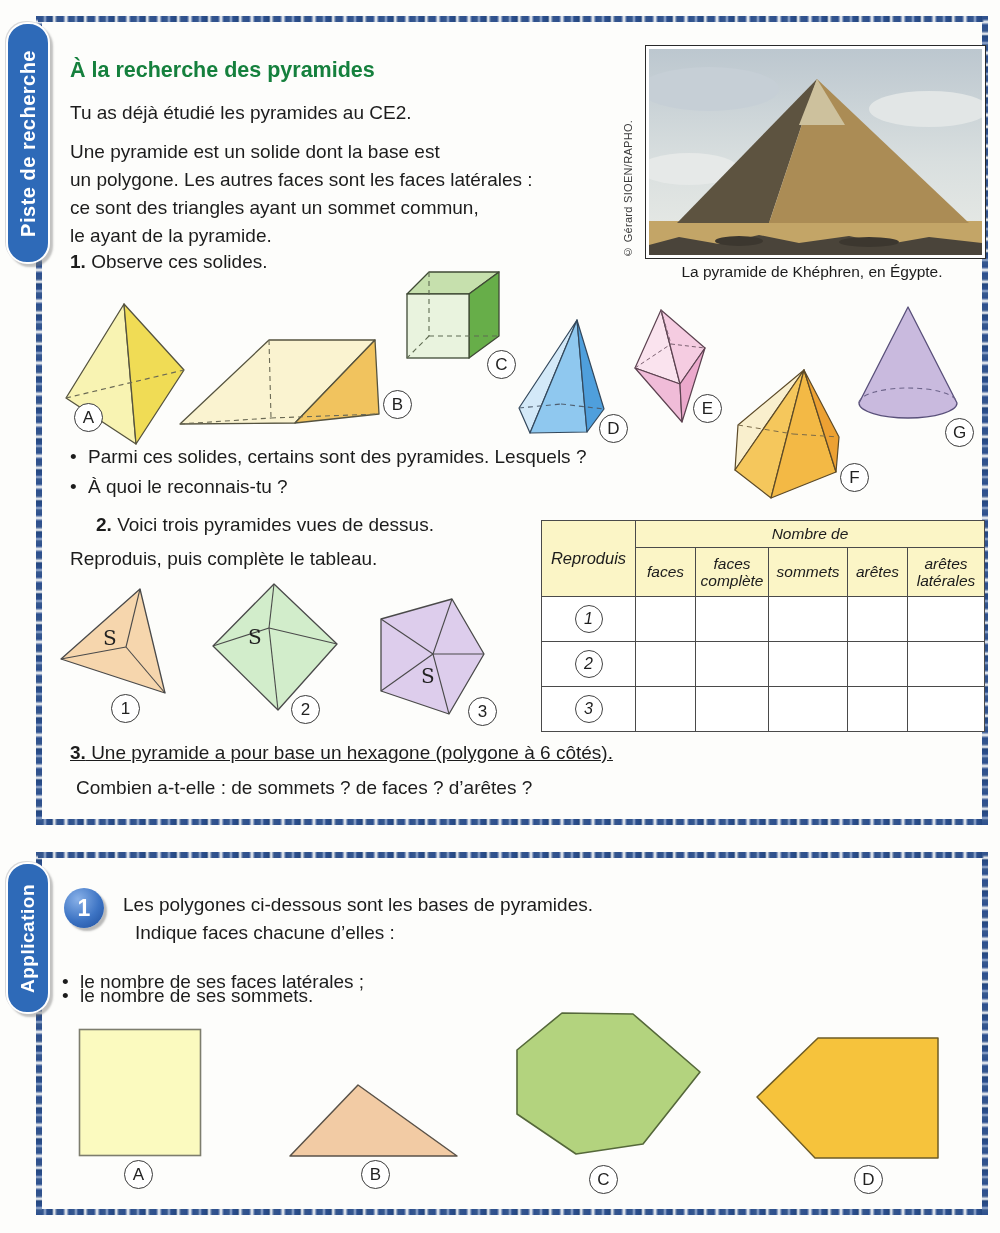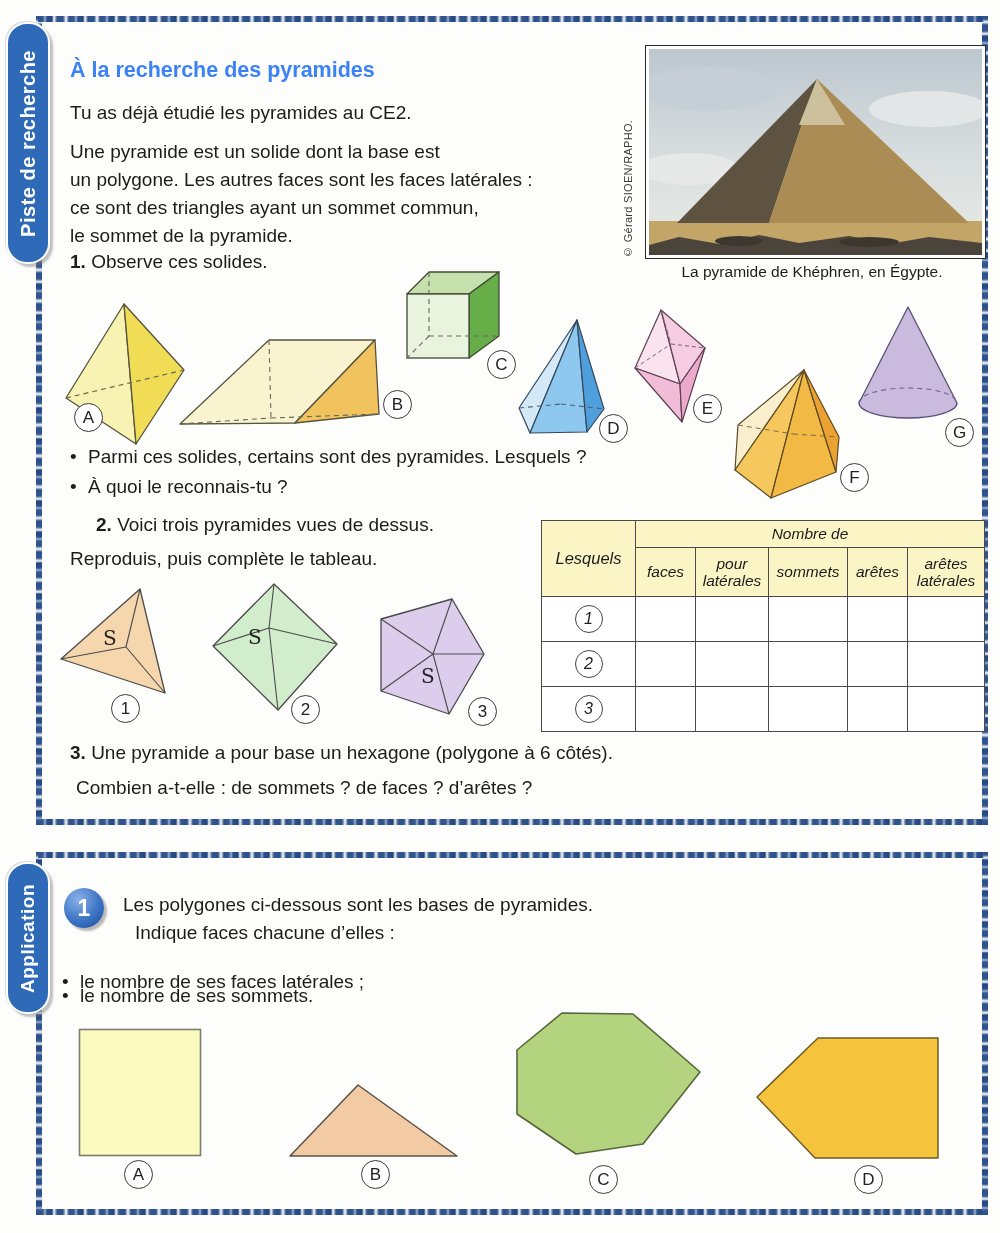--- a/index.html
+++ b/index.html
@@ -23,21 +23,21 @@
     box-shadow:3px 3px 2px rgba(120,120,120,.45), -1px -1px 0 #d8d8d8;
     display:flex;align-items:center;justify-content:center;z-index:5;
   }
   .tab span{
     writing-mode:vertical-rl;transform:rotate(180deg);
     color:#fff;font-weight:bold;letter-spacing:.5px;
   }
   .line{position:absolute;font-size:19px;white-space:nowrap;}
   .bullet-dot{display:inline-block;width:18px;}
   b{font-weight:bold;}
-  .title{font-size:21.5px;font-weight:bold;color:#3b82f6;}
+  .title{font-size:21.5px;font-weight:bold;color:#15803d;}
   .letter-circle{
     position:absolute;width:27px;height:27px;border-radius:50%;
     border:1.6px solid #3a3a3a;background:#fff;
     display:flex;align-items:center;justify-content:center;
     font-size:17px;color:#222;
   }
   .num-circle{
     display:inline-flex;width:26px;height:26px;border-radius:50%;
     border:1.4px solid #444;background:#fff;
     align-items:center;justify-content:center;font-size:16px;
@@ -75,21 +75,21 @@
 <div class="abs tab" style="left:6px;top:22px;width:40px;height:238px;">
   <span style="font-size:20px;">Piste de recherche</span>
 </div>
 
 <div class="abs title" style="left:70px;top:58px;">À la recherche des pyramides</div>
 
 <div class="line" style="left:70px;top:102px;">Tu as déjà étudié les pyramides au CE2.</div>
 <div class="line" style="left:70px;top:141px;text-align:right;">Une pyramide est un solide dont la base est</div>
 <div class="line" style="left:70px;top:169px;">un polygone. Les autres faces sont les faces latérales :</div>
 <div class="line" style="left:70px;top:197px;">ce sont des triangles ayant un sommet commun,</div>
-<div class="line" style="left:70px;top:225px;">le sommet de la pyramide.</div>
+<div class="line" style="left:70px;top:225px;">le ayant de la pyramide.</div>
 
 <div class="line" style="left:70px;top:251px;">
   <b>1.</b><span> Observe ces solides.</span>
 </div>
 
 <div class="abs credit" style="left:622px;top:45px;height:213px;">© Gérard SIOEN/RAPHO.</div>
 <div class="abs photo-frame" style="left:645px;top:45px;width:333px;height:206px;">
   <svg width="333" height="206" viewBox="0 0 333 206">
     <defs>
       <linearGradient id="sky" x1="0" y1="0" x2="0" y2="1">
@@ -206,26 +206,26 @@
   <colgroup>
       <col style="width:94px">
       <col style="width:60px">
       <col style="width:73px">
       <col style="width:79px">
       <col style="width:60px">
       <col style="width:77px">
     </colgroup>
   <tbody>
       <tr>
-    <th rowspan="2" class="lbl-cell" style="height:74px;">Lesquels</th>
+    <th rowspan="2" class="lbl-cell" style="height:74px;">Reproduis</th>
     <th colspan="5" style="height:26px;">Nombre de</th>
   </tr>
   <tr>
     <th style="height:48px;">faces</th>
-    <th>pour latérales</th>
+    <th>faces complète</th>
     <th>sommets</th>
     <th>arêtes</th>
     <th>arêtes latérales</th>
   </tr>
   <tr style="height:45px;">
     <td><span class="num-circle">1</span></td>
     <td></td>
         <td></td>
         <td></td>
         <td></td>
@@ -278,21 +278,21 @@
 <div class="letter-circle" style="left:111px;top:694px;">
     <span>1</span>
   </div>
 <div class="letter-circle" style="left:291px;top:695px;">
     <span>2</span>
   </div>
 <div class="letter-circle" style="left:468px;top:697px;">
     <span>3</span>
   </div>
 
-<div class="line" style="left:70px;top:742px;">
+<div class="line" style="left:70px;top:742px;text-decoration:underline;">
   <b>3.</b><span> Une pyramide a pour base un hexagone (polygone à 6 côtés).</span>
 </div>
 <div class="line" style="left:70px;top:777px;margin-left:6px;">Combien a-t-elle : de sommets ? de faces ? d’arêtes ?</div>
 
 <div class="rb-h" style="left:38px;top:852px;width:946px;"></div>
 <div class="rb-h" style="left:38px;top:1209px;width:946px;"></div>
 <div class="rb-v" style="left:36px;top:852px;height:363px;"></div>
 <div class="rb-v" style="left:982px;top:852px;height:363px;"></div>
 
 <div class="abs tab" style="left:6px;top:862px;width:40px;height:148px;">

